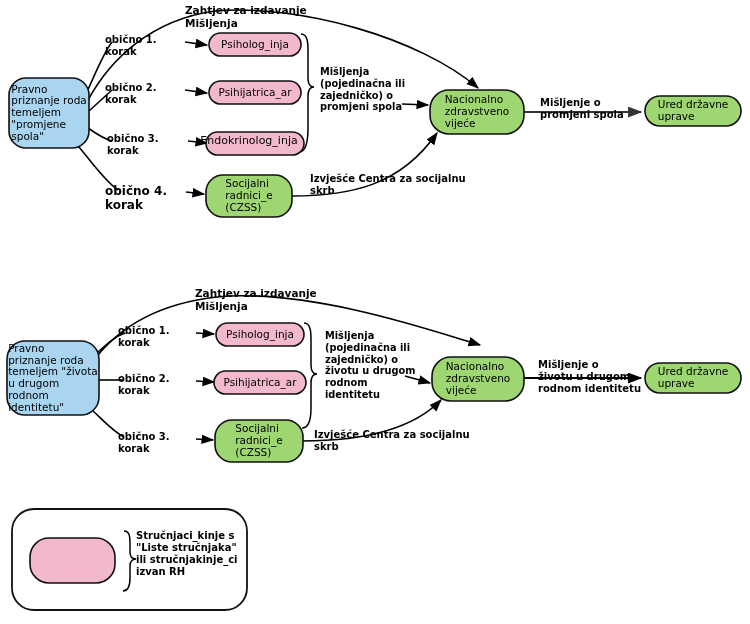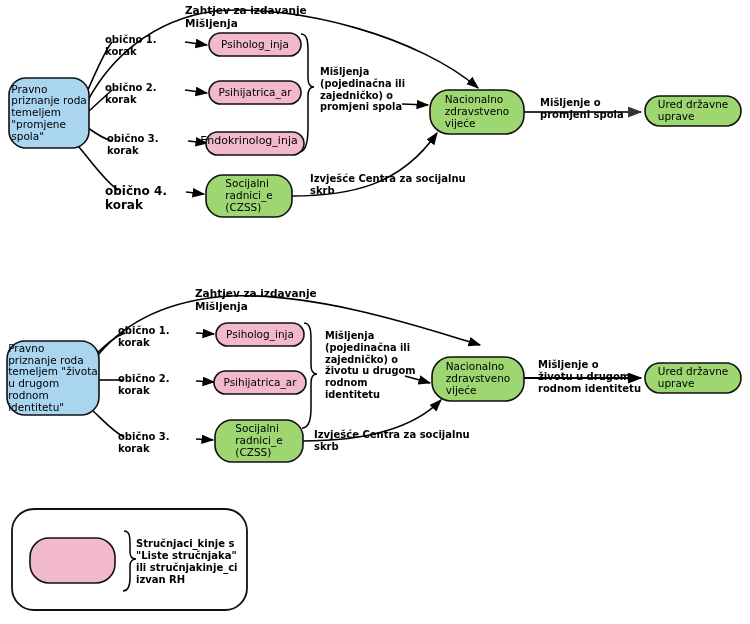--- a/index.html
+++ b/index.html
@@ -192,16 +192,16 @@
 životu u drugom
 rodnom
 identitetu</div>
 
 <div class="edge-label" style="left:314px;top:429px;width:180px;font-size:10px;">Izvješće Centra za socijalnu skrb</div>
 
 <div class="edge-label" style="left:538px;top:359px;width:104px;font-size:10px;">Mišljenje o
 životu u drugom
 rodnom identitetu</div>
 
-<div class="edge-label left" style="left:136px;top:530px;width:110px;font-size:10px;margin-top:8px;">Stručnjaci_kinje s
+<div class="edge-label left" style="left:136px;top:530px;width:110px;font-size:10px;">Stručnjaci_kinje s
 "Liste stručnjaka"
 ili stručnjakinje_ci
 izvan RH</div>
 
 </body></html>

